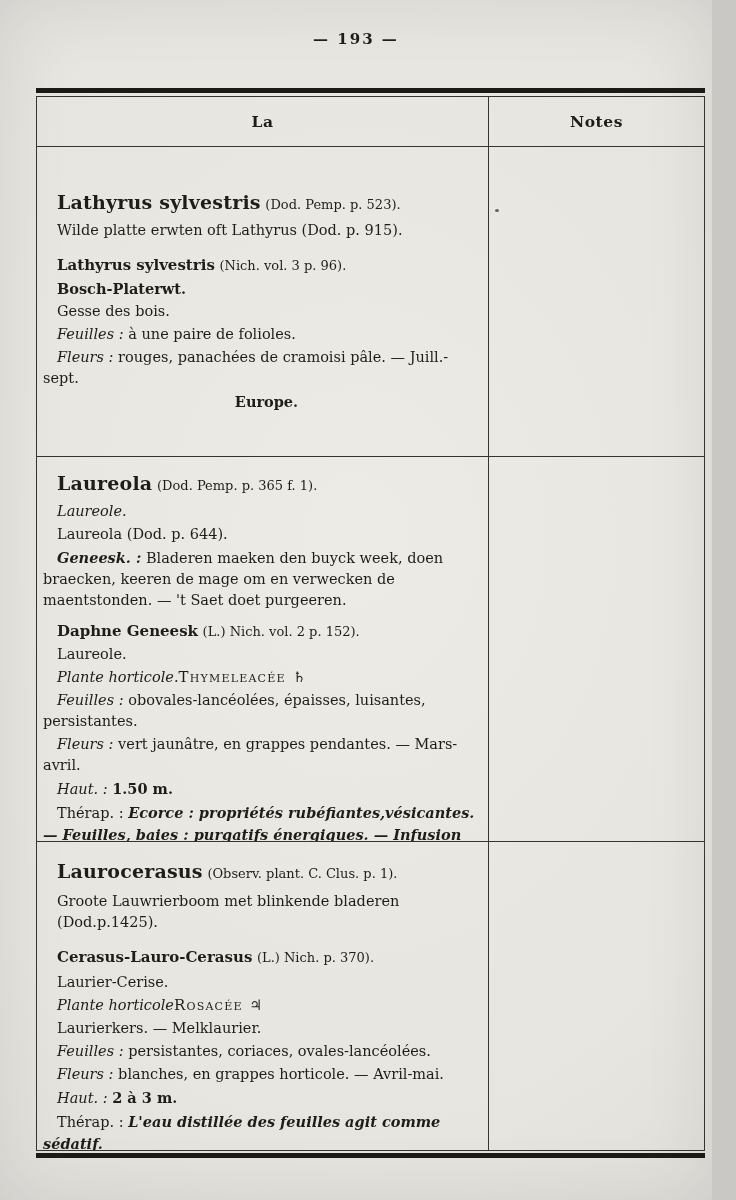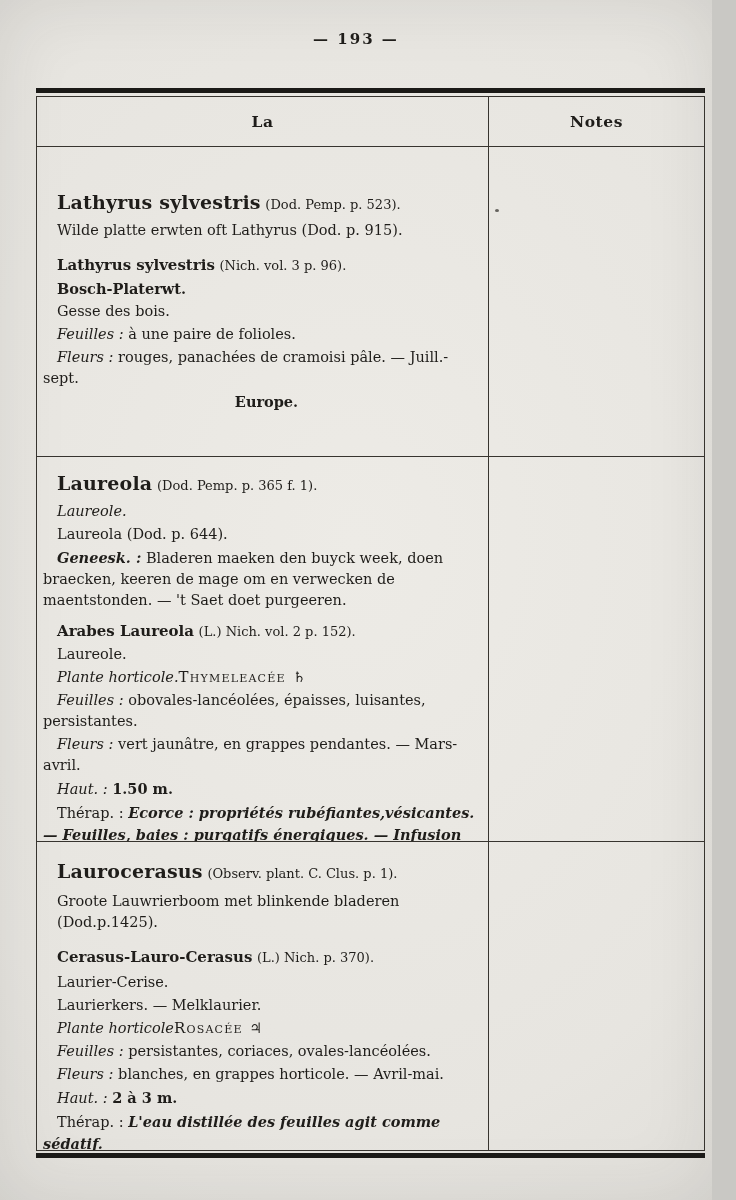--- a/index.html
+++ b/index.html
@@ -115,21 +115,21 @@
               <span class="title-name">Laureola</span>
               <span class="ref">(Dod. Pemp. p. 365 f. 1).</span>
             </p>
             <p class="mt2 it">Laureole.</p>
             <p class="mt2">Laureola (Dod. p. 644).</p>
             <p class="mt2 para">
               <span class="bi">Geneesk. :</span>
               <span>Bladeren maeken den buyck week, doen braecken, keeren de mage om en verwecken de maentstonden. — 't Saet doet purgeeren.</span>
             </p>
             <p class="mt10">
-              <span class="sub-name">Arabes Laureola</span>
+              <span class="sub-name">Daphne Geneesk</span>
               <span class="ref">(L.) Nich. vol. 2 p. 152).</span>
             </p>
             <p class="mt2">Laureole.</p>
             <p class="mt2 plante-fam-line">
               <span class="it">Plante horticole.</span>
               <span><span class="fam">Thymeleacée</span><span class="sym">♄</span></span>
             </p>
             <p class="mt2 para">
               <span class="it">Feuilles :</span>
               <span>obovales-lancéolées, épaisses, luisantes, persistantes.</span>
@@ -158,25 +158,25 @@
             <p class="title-line">
               <span class="title-name">Laurocerasus</span>
               <span class="ref">(Observ. plant. C. Clus. p. 1).</span>
             </p>
             <p class="mt4">Groote Lauwrierboom met blinkende bladeren (Dod.p.1425).</p>
             <p class="mt14">
               <span class="sub-name">Cerasus-Lauro-Cerasus</span>
               <span class="ref">(L.) Nich. p. 370).</span>
             </p>
             <p class="mt4">Laurier-Cerise.</p>
-            <p class="mt2">Laurierkers. — Melklaurier.</p>
             <p class="mt2 plante-fam-line">
               <span class="it">Plante horticole</span>
               <span><span class="fam">Rosacée</span><span class="sym">♃</span></span>
             </p>
+            <p class="mt2">Laurierkers. — Melklaurier.</p>
             <p class="mt2 para">
               <span class="it">Feuilles :</span>
               <span>persistantes, coriaces, ovales-lancéolées.</span>
             </p>
             <p class="mt2 para">
               <span class="it">Fleurs :</span>
               <span>blanches, en grappes horticole. — Avril-mai.</span>
             </p>
             <p class="mt2">
               <span class="it">Haut. :</span>

